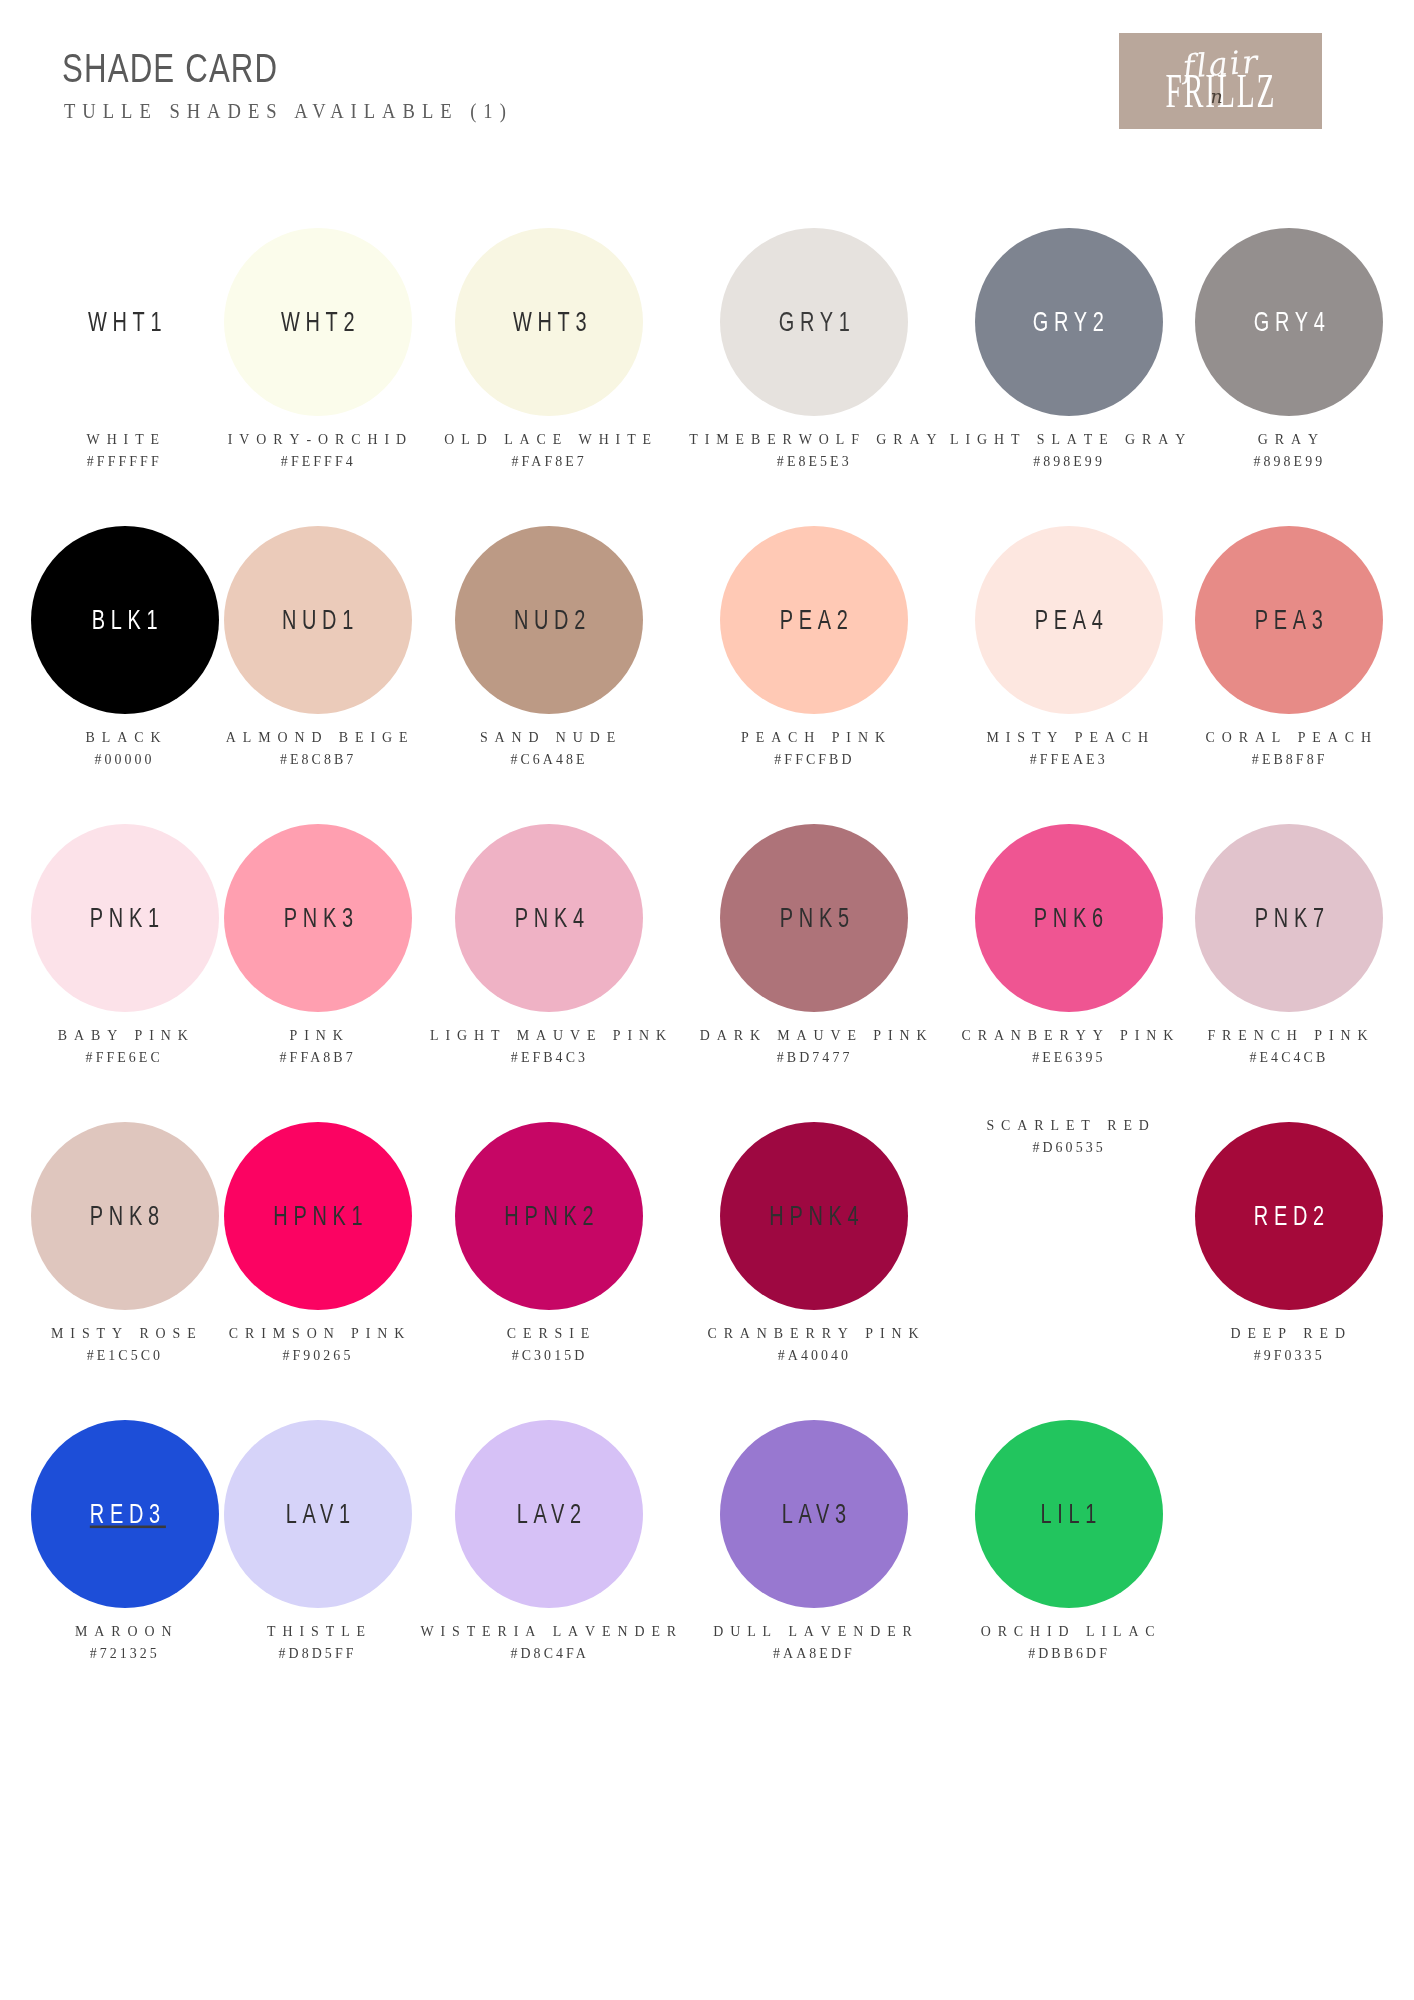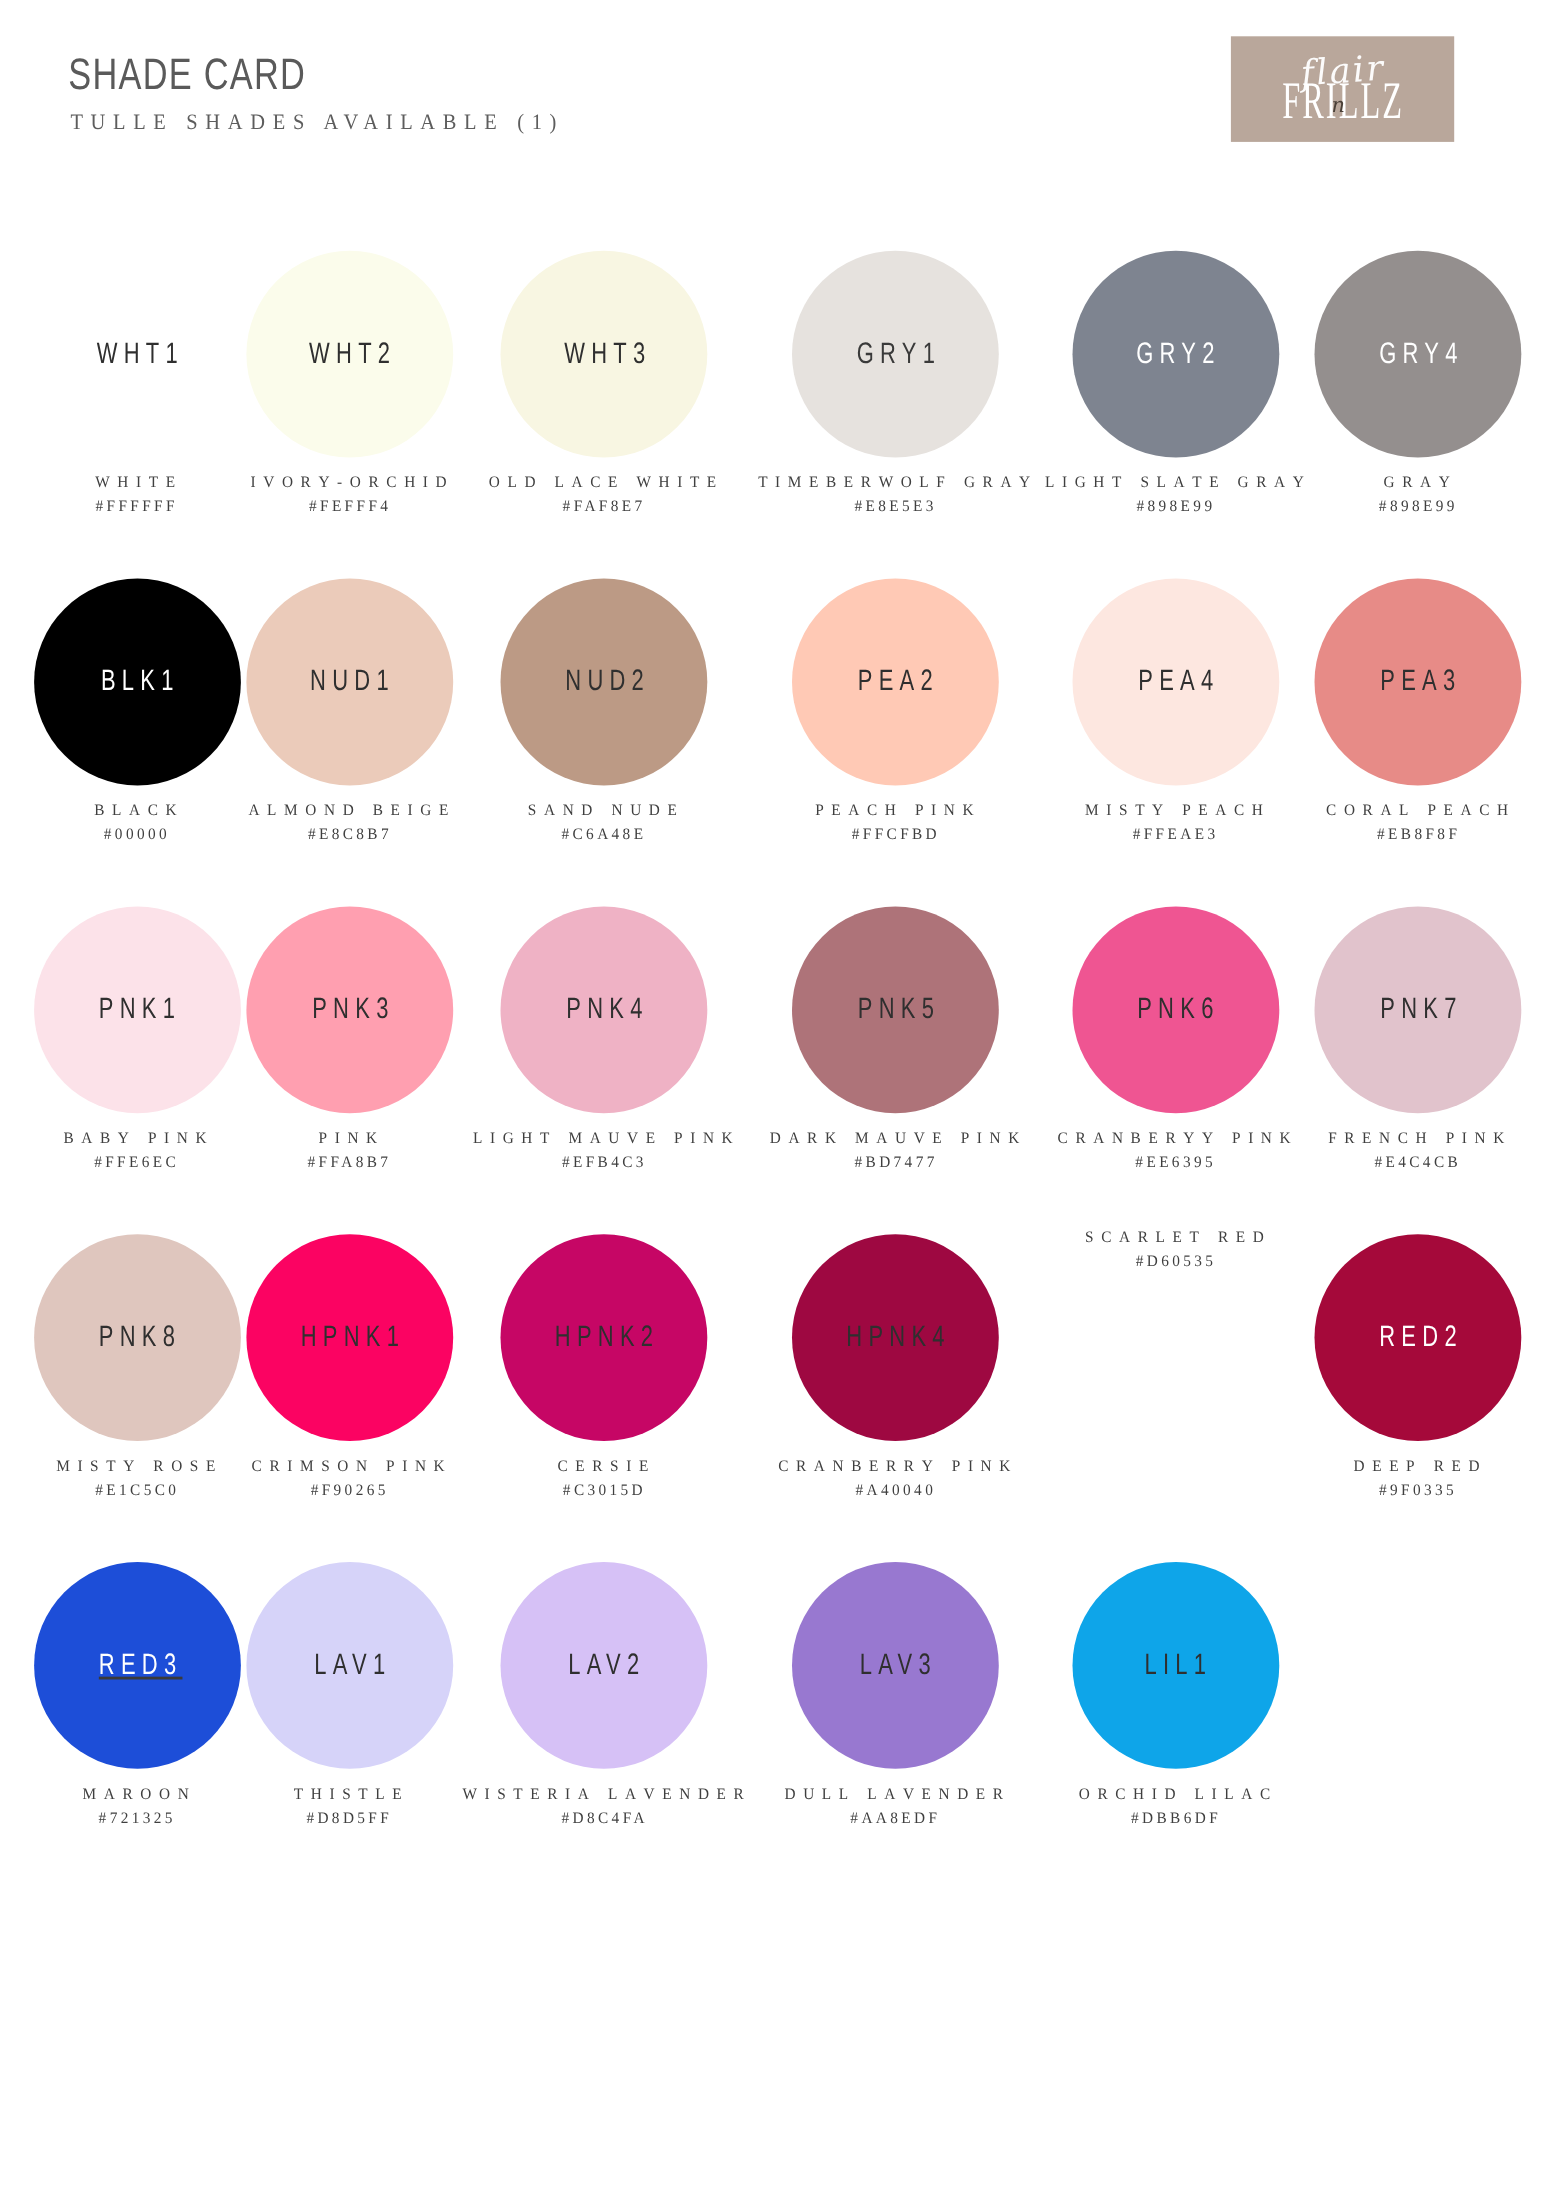--- a/index.html
+++ b/index.html
@@ -481,21 +481,21 @@
           <span class="dot-code" style="color: rgb(47, 47, 47);">LAV3</span>
         </div>
       </div>
       <div class="caption">
         <span class="cap-name">D U L L   L A V E N D E R</span>
         <span class="cap-hex">#AA8EDF</span>
       </div>
     </div>
     <div class="swatch-cell">
       <div class="dot-wrap">
-        <div class="dot" style="background: #0ea5e9;">
+        <div class="dot" style="background: #22c55e;">
           <span class="dot-code" style="color: rgb(47, 47, 47);">LIL1</span>
         </div>
       </div>
       <div class="caption">
         <span class="cap-name">O R C H I D   L I L A C</span>
         <span class="cap-hex">#DBB6DF</span>
       </div>
     </div>
   </div>
 

